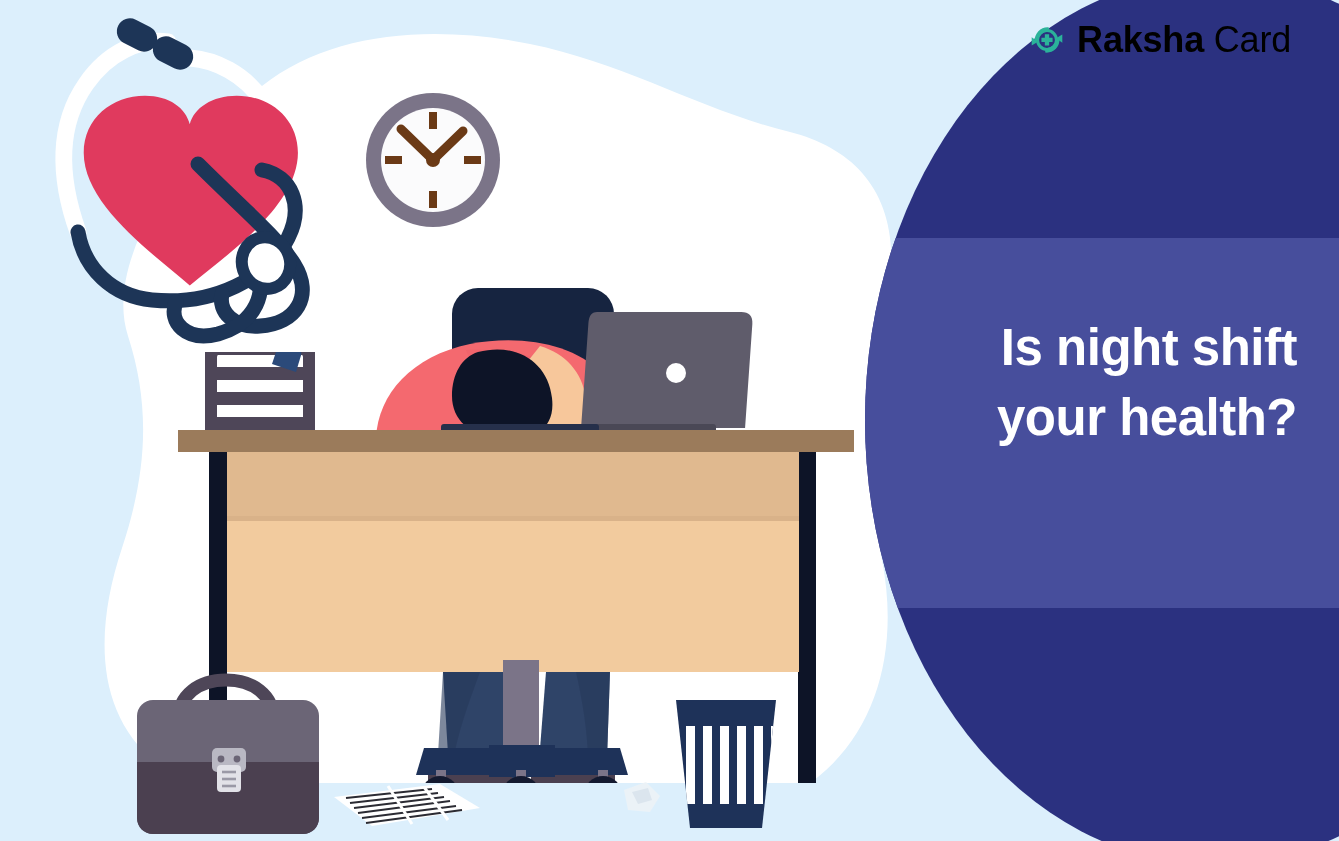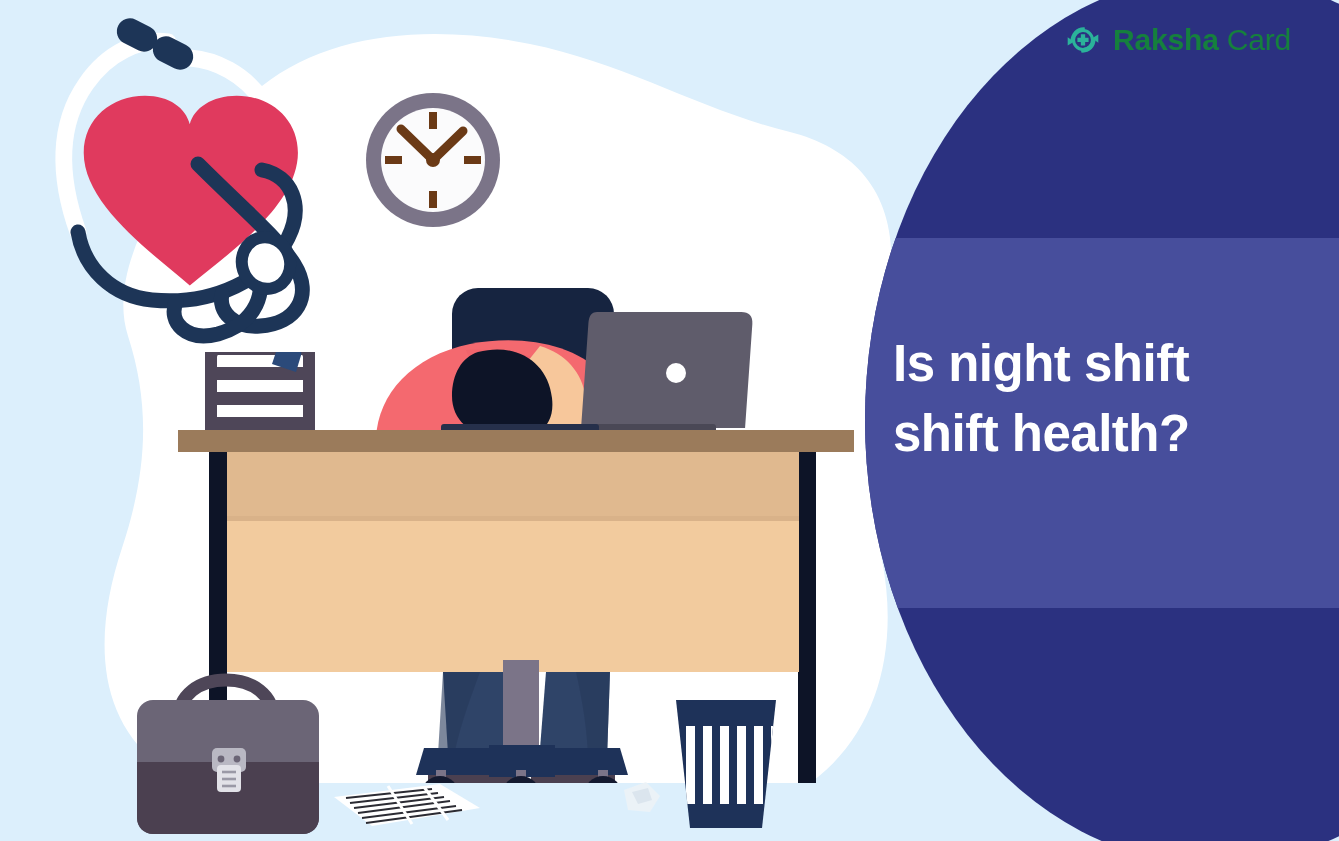--- a/index.html
+++ b/index.html
@@ -34,42 +34,41 @@
     align-items: center;
     gap: 12px;
     z-index: 5;
   }
   .brand-icon {
     width: 36px;
     height: 36px;
     display: block;
   }
   .brand-text {
-    font-size: 30px;
+    font-size: 36px;
     letter-spacing: -0.2px;
-    color: #15803d;
+    color: #000000;
     white-space: nowrap;
     line-height: 1;
   }
   .brand-text .b1 { font-weight: 700; }
   .brand-text .b2 { font-weight: 300; }
 
   .headline {
     position: absolute;
     top: 313px;
     right: 42px;
     width: 404px;
-    text-align: left;
+    text-align: right;
     color: #ffffff;
     font-size: 51px;
     font-weight: 700;
     line-height: 1.38;
     letter-spacing: -0.5px;
     z-index: 5;
-    margin-top: 16px;
   }
   .headline .line { display: block; white-space: nowrap; }
 </style>
 </head>
 <body>
 
 <div id="banner">
 
   <svg id="bannerSvg" viewBox="0 0 1339 841" xmlns="http://www.w3.org/2000/svg">
     <defs>
@@ -285,16 +284,16 @@
       <circle cx="20" cy="20" r="10.5" fill="none" stroke="#2bb39a" stroke-width="3.4"></circle>
       <path d="M17.6 13.6 h4.8 v3.8 h3.8 v4.8 h-3.8 v3.8 h-4.8 v-3.8 h-3.8 v-4.8 h3.8 Z" fill="#2bb39a"></path>
     </svg>
     <div class="brand-text">
       <span class="b1">Raksha</span><span>&nbsp;</span><span class="b2">Card</span>
     </div>
   </div>
 
   <div class="headline">
     <span class="line">Is night shift</span>
-    <span class="line">shift health?</span>
+    <span class="line">your health?</span>
   </div>
 
 </div>
 
 </body></html>

